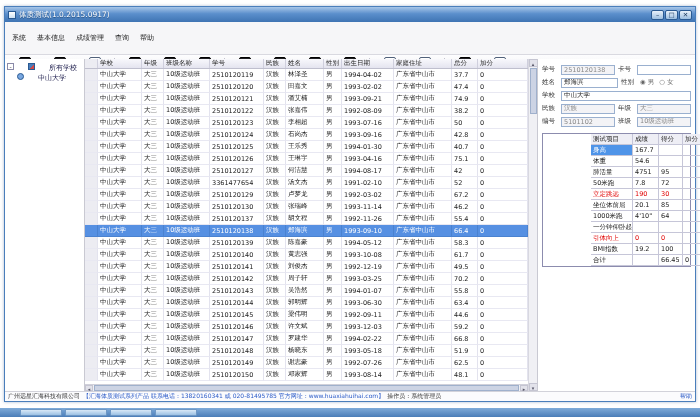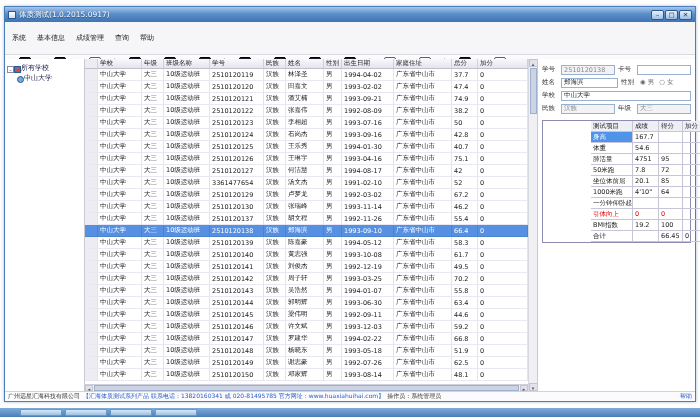--- a/index.html
+++ b/index.html
@@ -26,21 +26,21 @@
   .tb-icon { width:12px; height:12px; border-radius:2px; display:flex; align-items:center;
     justify-content:center; font-size:8px; line-height:1; }
   .tb-icon.dark { background:#1e1e22; color:#fff; border:1px solid #000; }
   .tb-icon.light { background:#fff; color:#2a56a8; border:1px solid #50617a; }
   .tb-label { font-size:6px; color:#222; white-space:nowrap; }
   .tb-sep { width:1px; height:20px; background:#c2c2cd; margin:0 2px; flex:none; }
   .tb-search { width:92px; height:11px; border:1px solid #7a9cc6; font-size:7px; margin-left:5px; }
   
   .content { position:absolute; top:52px; left:0; right:0; bottom:10px; display:flex; background:#fff; }
   .tree { width:80px; flex:none; border-right:1px solid #c9c9d2; font-size:7px; padding:4px 2px; color:#1a1a4a; }
-  .tree-row { display:flex; align-items:flex-end; gap:0; height:10px; white-space:nowrap; }
+  .tree-row { display:flex; align-items:flex-start; gap:14px; height:10px; white-space:nowrap; }
   .tree-child { margin-left:10px; }
   .expander { width:7px; height:7px; border:1px solid #8a8aa8; font-size:6px; line-height:5px;
     text-align:center; background:#fff; color:#444; flex:none; }
   .node-icon { width:7px; height:7px; flex:none; border:1px solid #2a5a92; }
   .root-icon { background:linear-gradient(135deg,#4a7ebb 50%,#d04a4a 50%); }
   .school-icon { background:#79a7e0; border-radius:50%; }
   
   .center { flex:1; display:flex; flex-direction:column; overflow:hidden; min-width:0; }
   .grid { flex:1; overflow:hidden; font-size:6.5px; }
   .grid-header, .grid-row { display:grid;
@@ -612,20 +612,26 @@
       <div class="frow">
         <span class="flabel">学校</span>
         <input class="finput" value="中山大学" style="">
       </div>
       <div class="frow">
         <span class="flabel">民族</span>
         <input class="finput gray" value="汉族" style="">
         <span class="flabel">年级</span>
         <input class="finput gray" value="大三" style="">
       </div>
+      <div class="frow">
+        <span class="flabel">编号</span>
+        <input class="finput gray" value="5101102" style="">
+        <span class="flabel">班级</span>
+        <input class="finput gray" value="10级运动班" style="">
+      </div>
       <div class="results" id="results-table">
           <div class="res-row res-head">
             <div class="rcell">测试项目</div>
             <div class="rcell">成绩</div>
             <div class="rcell">得分</div>
             <div class="rcell">加分</div>
             <div class="rcell">等级</div>
           </div>
           <div class="res-row">
             <div class="rcell selcell">身高</div>
@@ -648,20 +654,27 @@
             <div class="rcell"></div>
             <div class="rcell">良好</div>
           </div>
           <div class="res-row">
             <div class="rcell">50米跑</div>
             <div class="rcell">7.8</div>
             <div class="rcell">72</div>
             <div class="rcell"></div>
             <div class="rcell">及格</div>
           </div>
+          <div class="res-row red">
+            <div class="rcell">立定跳远</div>
+            <div class="rcell">190</div>
+            <div class="rcell">30</div>
+            <div class="rcell"></div>
+            <div class="rcell">不及格</div>
+          </div>
           <div class="res-row">
             <div class="rcell">坐位体前屈</div>
             <div class="rcell">20.1</div>
             <div class="rcell">85</div>
             <div class="rcell"></div>
             <div class="rcell">良好</div>
           </div>
           <div class="res-row">
             <div class="rcell">1000米跑</div>
             <div class="rcell">4'10"</div>

